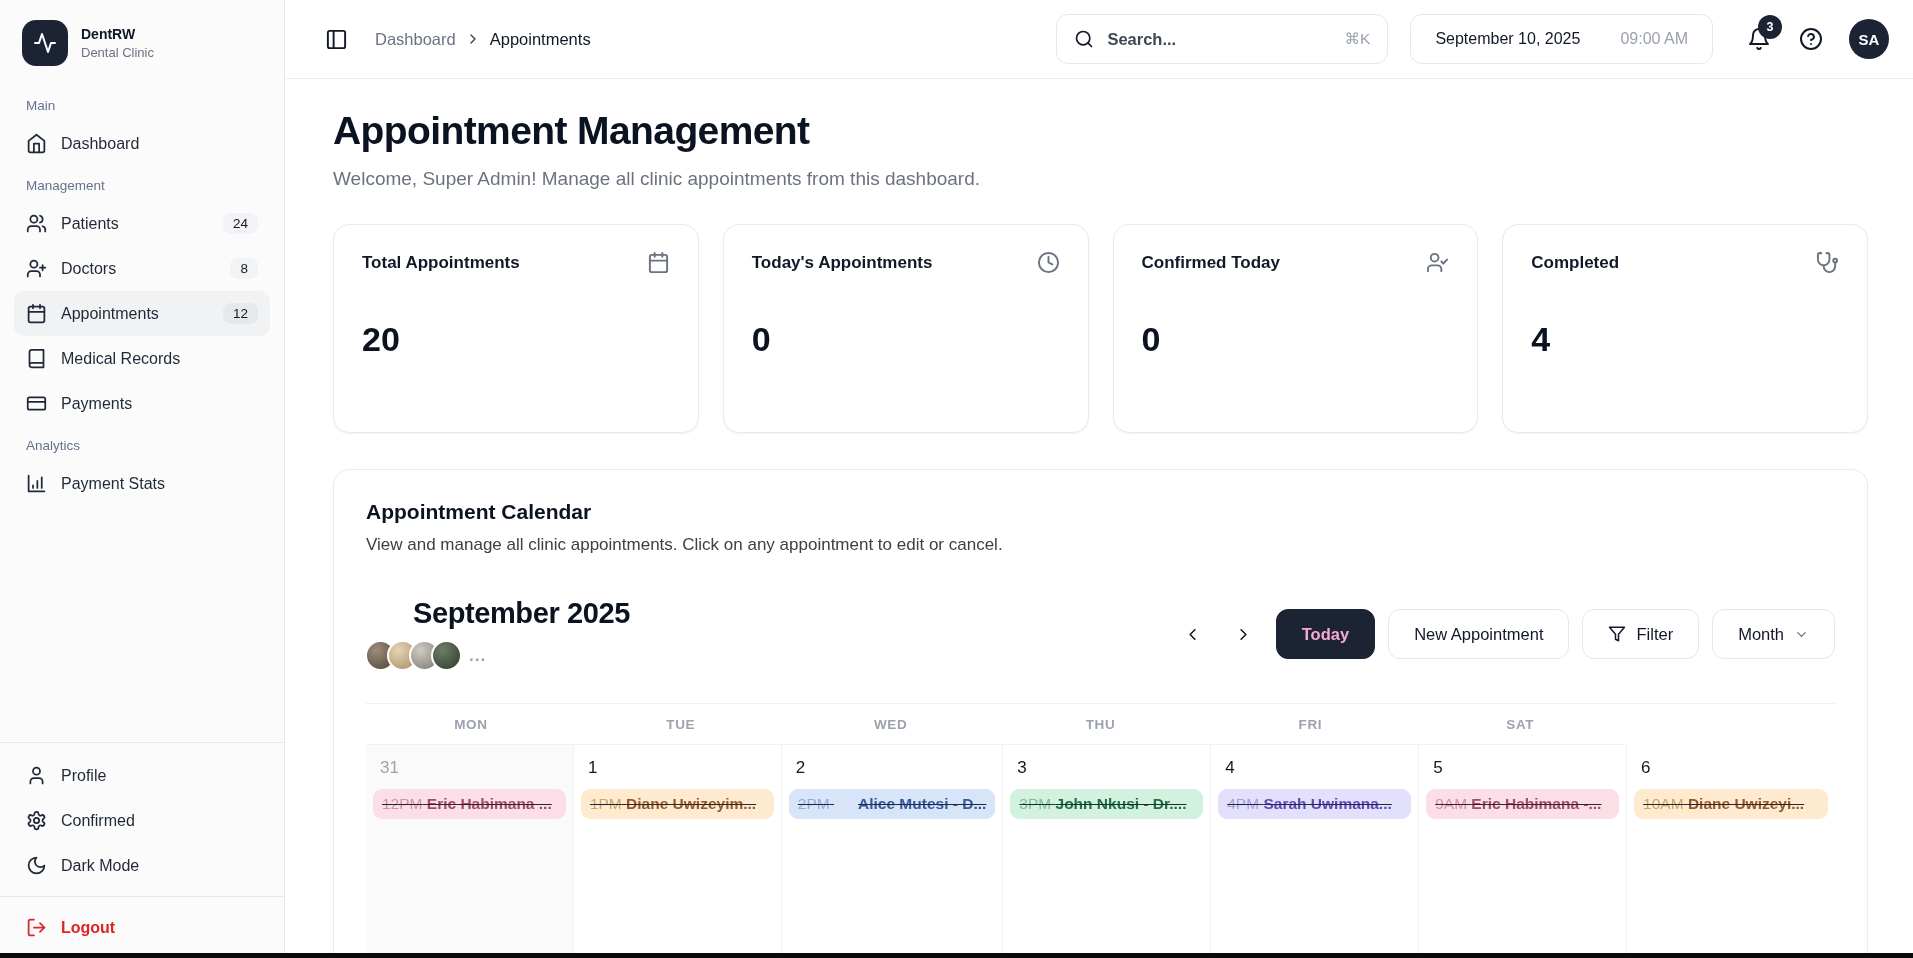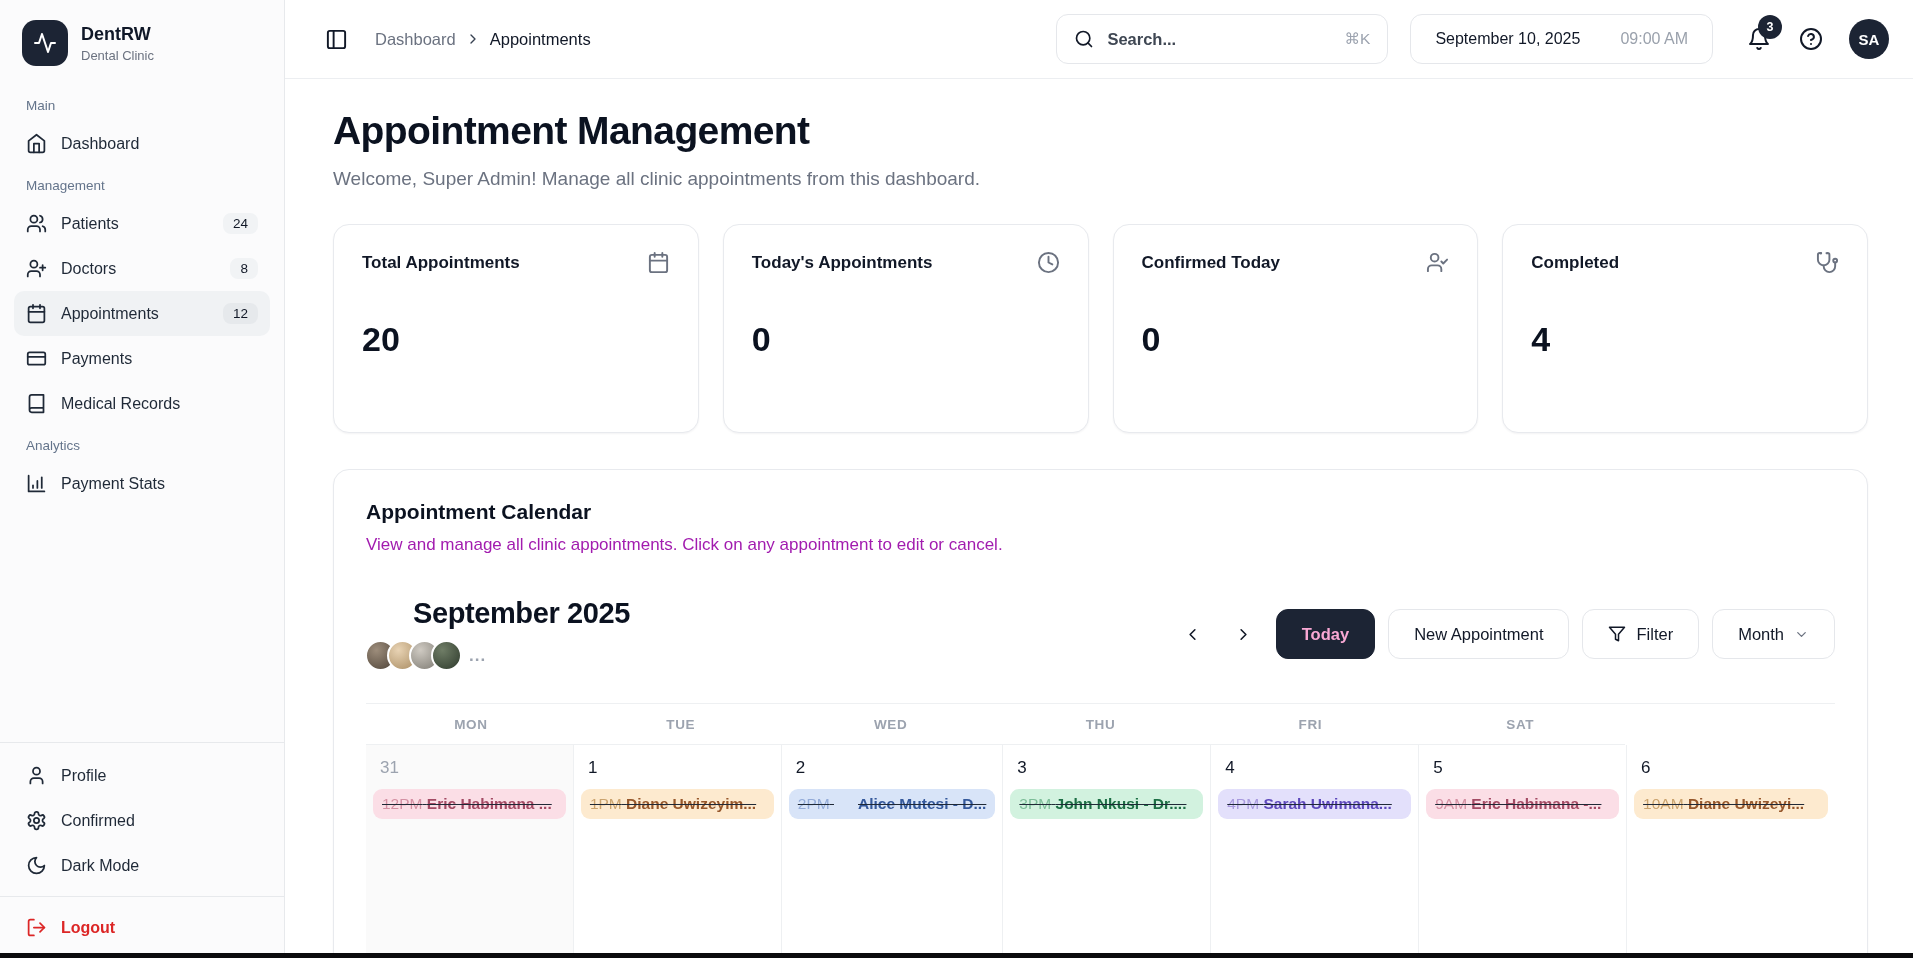--- a/index.html
+++ b/index.html
@@ -10,21 +10,21 @@
     display:flex;
   }
   .ic { width:21px; height:21px; flex-shrink:0; display:block; }
   svg { stroke:currentColor; fill:none; stroke-width:2; stroke-linecap:round; stroke-linejoin:round; }
 
   
   .sidebar { width:285px; flex-shrink:0; background:#fbfbfc; border-right:1px solid #e7e9ec; display:flex; flex-direction:column; height:958px; }
   .brand { display:flex; align-items:center; gap:13px; padding:20px 22px 14px; }
   .brand-logo { width:46px; height:46px; border-radius:14px; background:#1c2434; color:#fff; display:flex; align-items:center; justify-content:center; }
   .brand-logo .ic { width:24px; height:24px; }
-  .brand-name { font-size:18px; font-weight:700; color:#101828; }
+  .brand-name { font-size:14px; font-weight:700; color:#101828; }
   .brand-sub { font-size:13px; color:#6b7280; margin-top:3px; }
   .nav { flex:1; padding:6px 14px 0; }
   .nav-section-label { font-size:13.5px; color:#64748b; padding:12px 12px 8px; }
   .nav-item { display:flex; align-items:center; gap:14px; padding:12px 12px; border-radius:10px; color:#1f2937; font-size:16px; cursor:pointer; }
   .nav-item .ic { color:#1f2937; }
   .nav-item.active { background:#f0f2f4; }
   .nav-badge { margin-left:auto; background:#f1f3f5; border-radius:8px; padding:3px 10px; font-size:13.5px; color:#111827; }
   .nav-item.active .nav-badge { background:#e6e9ec; }
   .side-footer { border-top:1px solid #e7e9ec; padding:10px 14px 8px; }
   .logout-sep { border-top:1px solid #e7e9ec; margin:8px -14px 0; padding:8px 14px 0; }
@@ -63,21 +63,21 @@
   .stats { display:grid; grid-template-columns:repeat(4,1fr); gap:24px; margin-top:34px; }
   .stat-card { background:#fff; border:1px solid #e8eaee; border-radius:16px; padding:26px 28px; height:209px; box-shadow:0 1px 2px rgba(16,24,40,.05); }
   .stat-head { display:flex; align-items:center; justify-content:space-between; }
   .stat-label { font-size:17px; font-weight:600; color:#111827; }
   .stat-head .ic { color:#6b7280; width:23px; height:23px; }
   .stat-value { font-size:34px; font-weight:800; color:#0b1220; margin-top:46px; }
 
   
   .cal-card { background:#fff; border:1px solid #e8eaee; border-radius:16px; margin-top:36px; padding:30px 32px 0; box-shadow:0 1px 2px rgba(16,24,40,.05); height:600px; }
   .cal-title { font-size:21px; font-weight:700; color:#0b1220; }
-  .cal-sub { font-size:17px; color:#a21caf; margin-top:11px; }
+  .cal-sub { font-size:17px; color:#404040; margin-top:11px; }
   .cal-toolbar { display:flex; align-items:center; margin-top:42px; }
   .month-label { font-size:29px; font-weight:800; color:#0b1220; letter-spacing:-0.4px;margin-left:47px; }
   .avatar-row { display:flex; align-items:center; margin-top:10px; padding-left:8px; }
   .avatar-sm { width:31px; height:31px; border-radius:50%; border:2px solid #fff; margin-left:-9px; }
   .avatar-sm.a0 { background:radial-gradient(circle at 35% 30%, #9d8d7b, #4e4338); }
   .avatar-sm.a1 { background:radial-gradient(circle at 35% 30%, #e8d3b4, #a98c62); }
   .avatar-sm.a2 { background:radial-gradient(circle at 35% 30%, #cfcac2, #7d7a72); }
   .avatar-sm.a3 { background:radial-gradient(circle at 35% 30%, #6f7d66, #2e3a2c); }
   .avatar-more { color:#9ca3af; font-size:17px; font-weight:700; letter-spacing:1px; margin-left:7px; }
   .cal-actions { margin-left:auto; display:flex; align-items:center; gap:13px; }
@@ -170,33 +170,33 @@
             <line x1="8" x2="8" y1="2" y2="6"></line>
             <line x1="3" x2="21" y1="10" y2="10"></line>
           </svg>
       </span>
       <span>Appointments</span>
       <span class="nav-badge">12</span>
     </div>
     <div class="nav-item">
       <span class="ic">
         <svg viewBox="0 0 24 24">
+            <path d="M4 19.5v-15A2.5 2.5 0 0 1 6.5 2H20v20H6.5a2.5 2.5 0 0 1 0-5H20"></path>
+          </svg>
+      </span>
+      <span>Medical Records</span>
+    </div>
+    <div class="nav-item">
+      <span class="ic">
+        <svg viewBox="0 0 24 24">
             <rect width="20" height="14" x="2" y="5" rx="2"></rect>
             <line x1="2" x2="22" y1="10" y2="10"></line>
           </svg>
       </span>
       <span>Payments</span>
-    </div>
-    <div class="nav-item">
-      <span class="ic">
-        <svg viewBox="0 0 24 24">
-            <path d="M4 19.5v-15A2.5 2.5 0 0 1 6.5 2H20v20H6.5a2.5 2.5 0 0 1 0-5H20"></path>
-          </svg>
-      </span>
-      <span>Medical Records</span>
     </div>
 
     <div class="nav-section-label">Analytics</div>
     <div class="nav-item">
       <span class="ic">
         <svg viewBox="0 0 24 24">
             <path d="M3 3v18h18"></path>
             <path d="M8 17v-3"></path>
             <path d="M13 17V9"></path>
             <path d="M18 17V5"></path>

